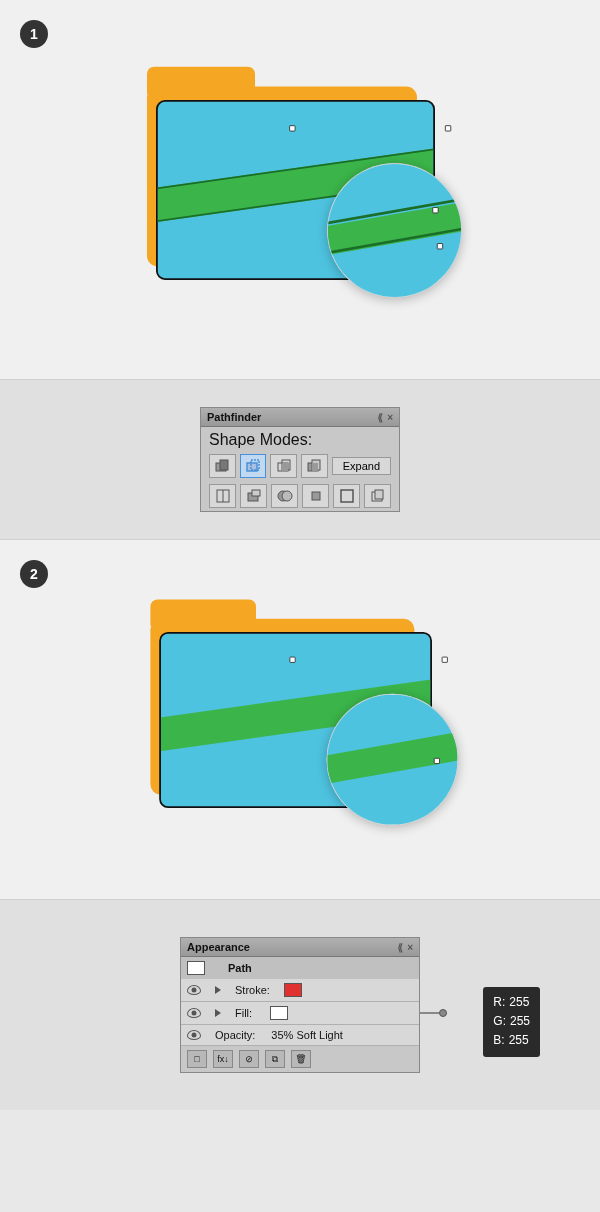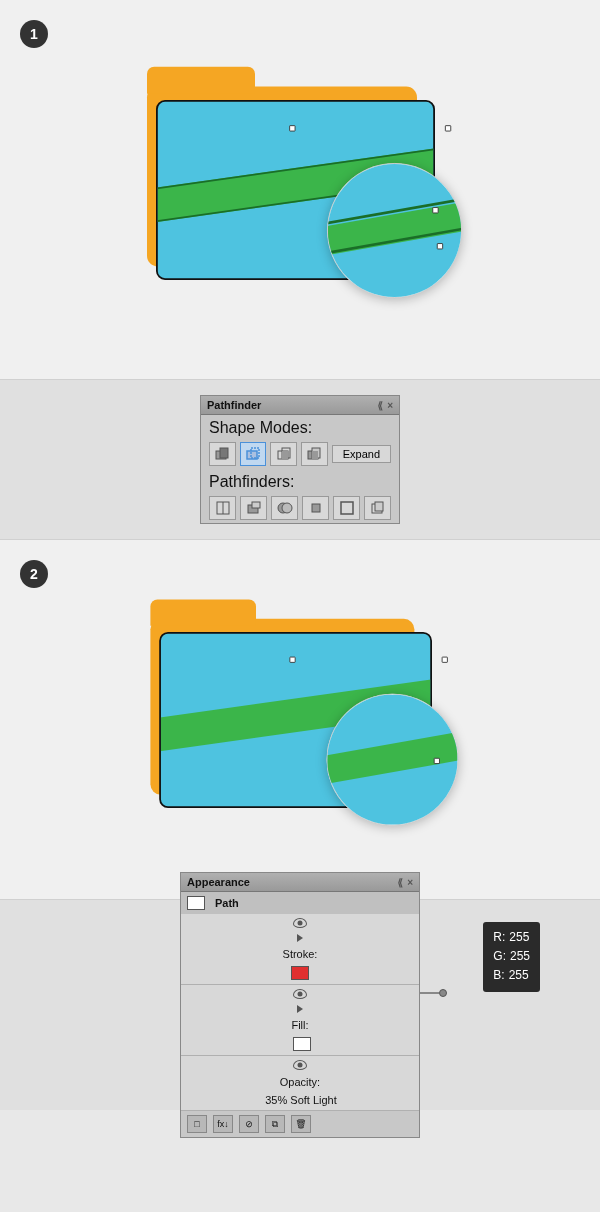--- a/index.html
+++ b/index.html
@@ -249,32 +249,31 @@
       border: 1px solid #888;
       width: 240px;
       font-size: 11px;
       color: #111;
       position: relative;
     }
     .app-row {
       display: flex;
       align-items: center;
       padding: 4px 6px;
-      gap: 6px;
+      gap: 14px;
       border-bottom: 1px solid #b0b0b0;
       background: #d8d8d8;
-      flex-direction: column;
     }
     .app-row-header {
       background: #c0c0c0;
       font-weight: bold;
       padding: 4px 6px;
       display: flex;
       align-items: center;
-      gap: 10px;
+      gap: 23px;
     }
     .eye-icon {
       width: 14px;
       height: 10px;
       border: 1.5px solid #555;
       border-radius: 50% 50% 50% 50% / 60% 60% 40% 40%;
       position: relative;
       display: inline-block;
     }
     .eye-icon::after {
@@ -426,21 +425,20 @@
 
       <div class="pf-btn">
         <svg class="pf-icon" viewBox="0 0 16 16">
             <rect x="2" y="5" width="10" height="8" fill="#999" stroke="#555" stroke-width="1"></rect>
             <rect x="6" y="2" width="8" height="10" fill="#c8c8c8" stroke="#555" stroke-width="1"></rect>
             <rect x="6" y="5" width="6" height="8" fill="#999"></rect>
           </svg>
       </div>
       <button class="expand-btn">Expand</button>
     </div>
-    <div class="panel-section-label">Pathfinders:</div>
     <div class="panel-row">
       <div class="pf-btn">
         <svg class="pf-icon" viewBox="0 0 16 16">
             <rect x="2" y="2" width="12" height="12" fill="none" stroke="#555" stroke-width="1"></rect>
             <line x1="8" y1="2" x2="8" y2="14" stroke="#555" stroke-width="1"></line>
           </svg>
       </div>
       <div class="pf-btn">
         <svg class="pf-icon" viewBox="0 0 16 16">
             <rect x="2" y="5" width="10" height="8" fill="#999" stroke="#555" stroke-width="1"></rect>

